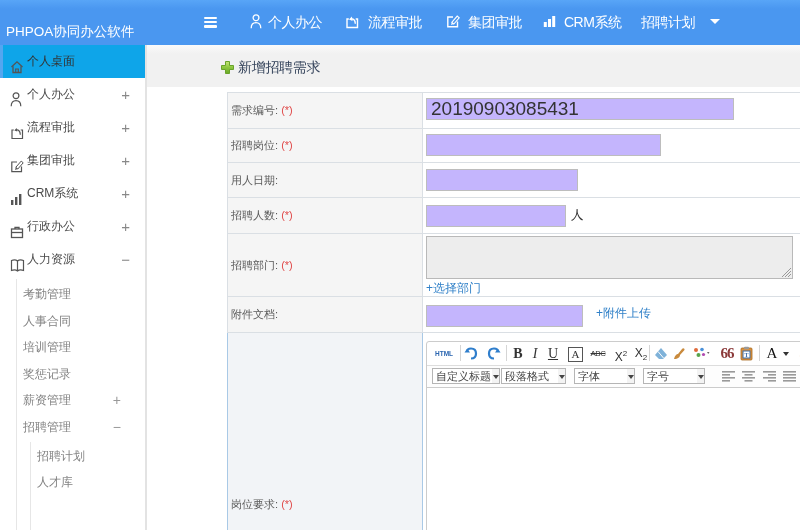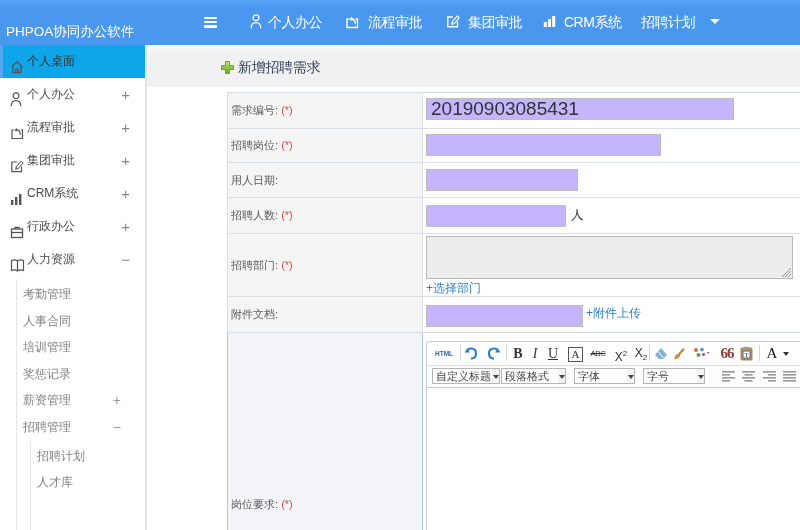--- a/index.html
+++ b/index.html
@@ -228,21 +228,21 @@
           <td class="lb">招聘部门: <span class="star">(*)</span></td>
           <td class="vc">
             <div class="ta">
               <div class="grip"></div>
             </div>
             <div style="margin-top:3px;line-height:13px"><a class="lnk" href="#">+选择部门</a></div>
           </td>
         </tr>
     <tr style="height:36px">
           <td class="lb">附件文档: </td>
-          <td class="vc"><span class="inp w6" style="position:relative;top:1px"></span><a class="lnk" href="#" style="margin-left:3px">+附件上传</a></td>
+          <td class="vc"><span class="inp w6" style="position:relative;top:1px"></span><a class="lnk" href="#" style="margin-left:13px">+附件上传</a></td>
         </tr>
     <tr class="r7" style="height:343px">
           <td class="lb">岗位要求: <span class="star">(*)</span></td>
           <td class="vc" style="position:relative;vertical-align:top">
       <div class="editor">
         <div class="tb1">
           <span class="it" style="left:6px;width:22px;font-size:6.5px;font-weight:bold;color:#2a65b0;letter-spacing:0">HTML</span>
           <span class="sep" style="left:33px"></span>
           <svg class="uico" style="position:absolute;left:37px;top:4px" width="15" height="15" viewBox="0 0 15 15">
                   <path d="M3 6 C3 3.5 5 2.5 7 2.5 C10 2.5 12 4.5 12 7.5 C12 10.5 10 12.5 7 12.5" fill="none" stroke="#2f7ecc" stroke-width="2.2"></path>

